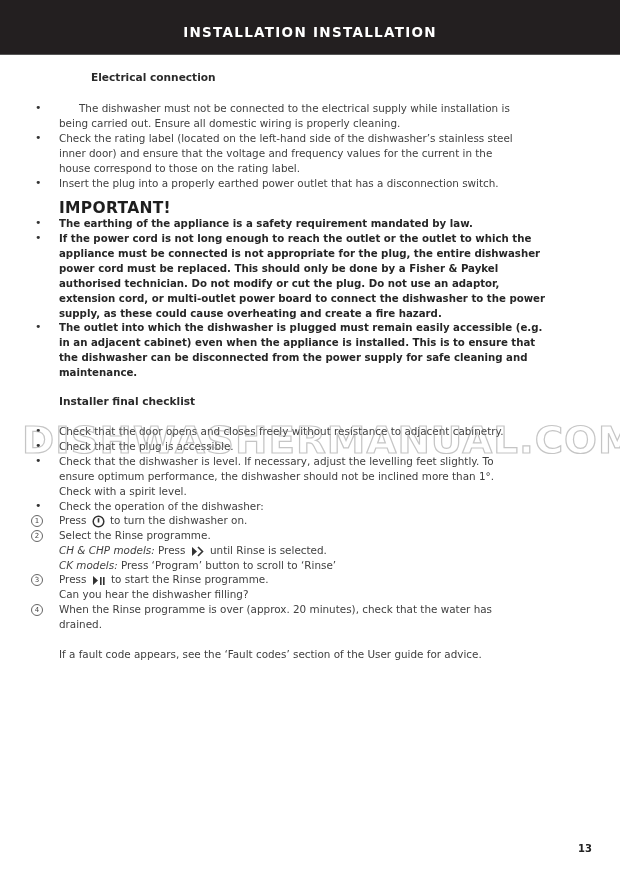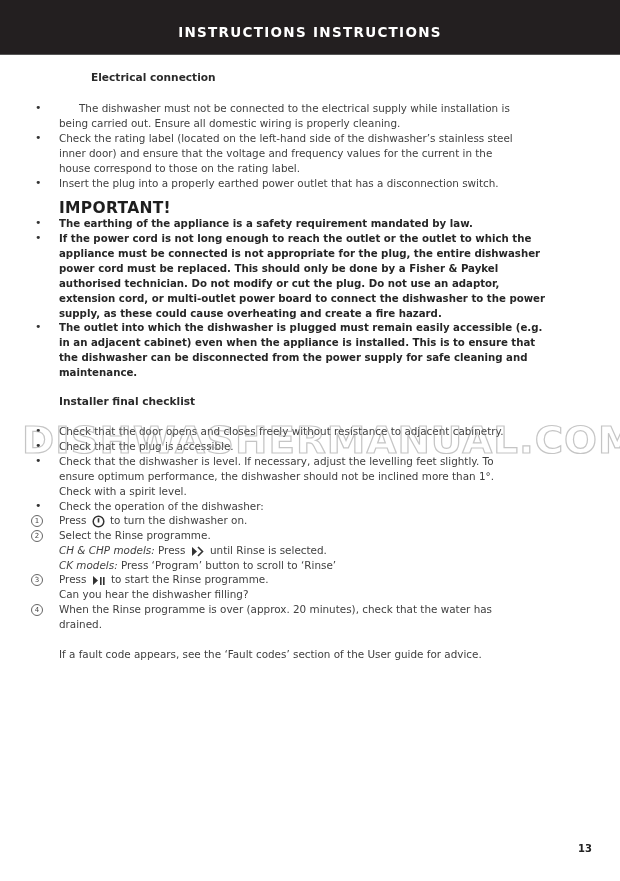--- a/index.html
+++ b/index.html
@@ -46,21 +46,21 @@
       font-family: "DejaVu Sans", sans-serif; transform: scaleX(1.02);
     }
     .page-num {
       position: absolute; left: 578px; top: 843px; font-size: 10px; font-weight: bold; color: #222;
     }
   </style>
 </head>
 <body>
 
 <div class="header">
-  <span class="header-title">INSTRUCTIONS INSTRUCTIONS</span>
+  <span class="header-title">INSTALLATION INSTALLATION</span>
 </div>
 
 <div class="content">
 
   <div class="h-sub" style="top:71px;margin-left:32px;">Electrical connection</div>
 
   <span class="bullet" style="top:101px;">•</span>
   <div class="line" style="top:101px;margin-left:20px;">The dishwasher must not be connected to the electrical supply while installation is</div>
   <div class="line" style="top:116px;">being carried out. Ensure all domestic wiring is properly cleaning.</div>
 

